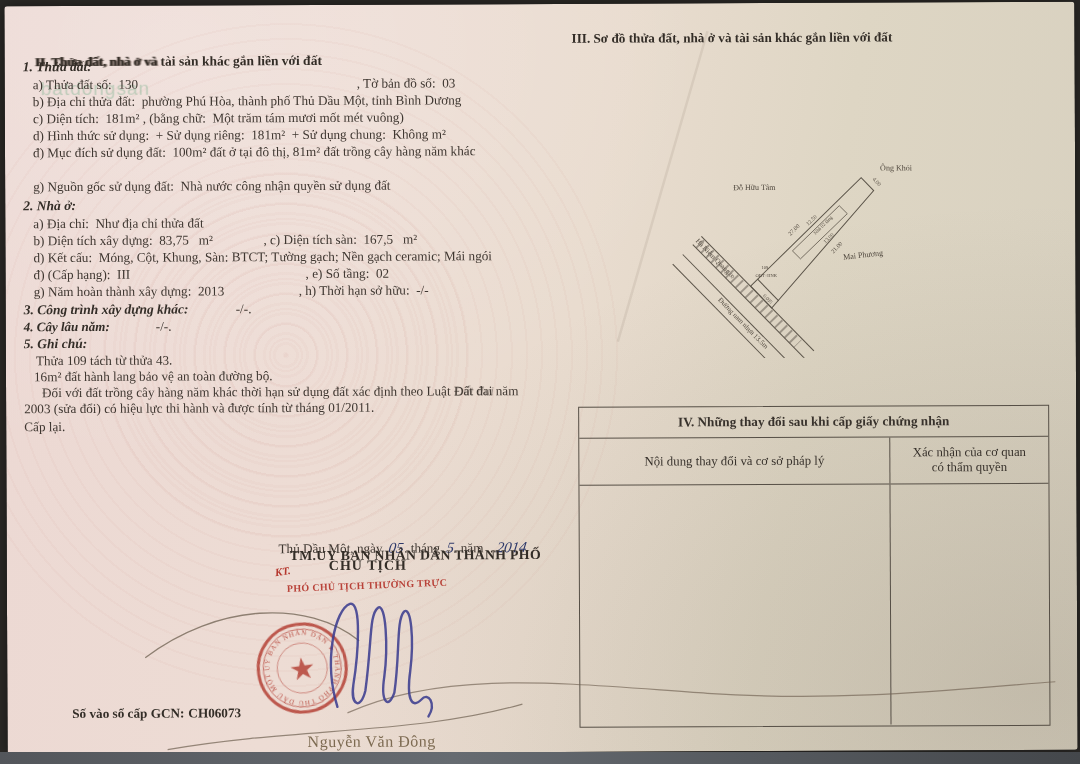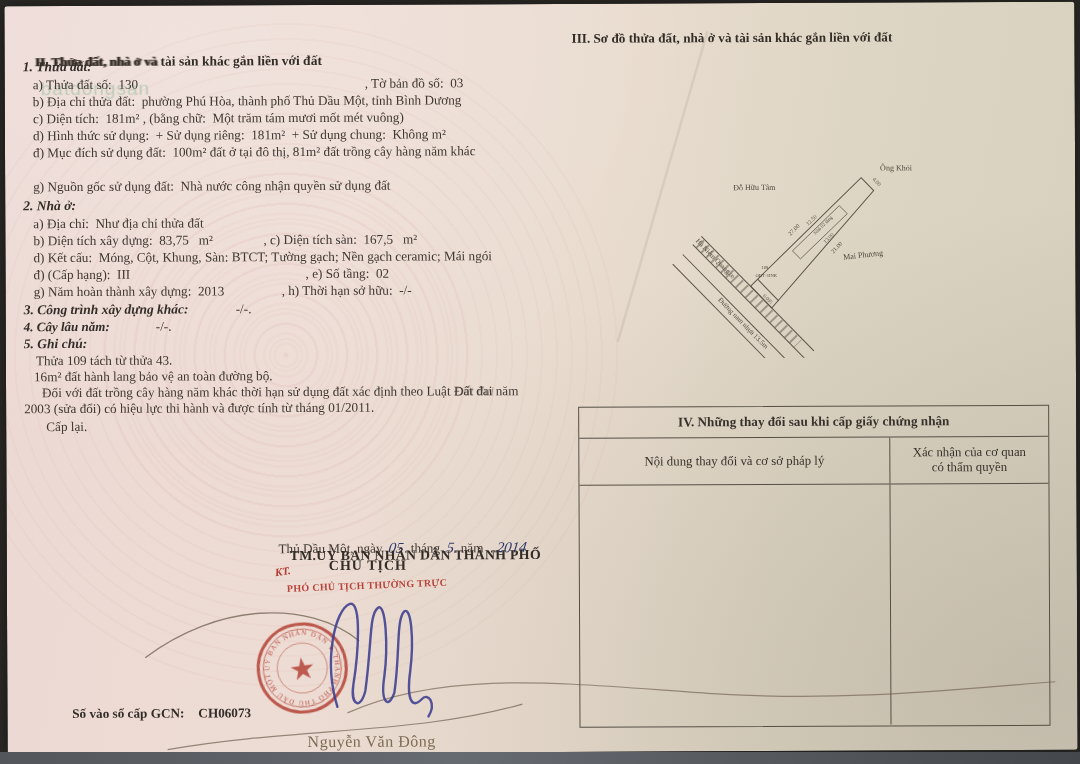--- a/index.html
+++ b/index.html
@@ -55,49 +55,49 @@
     <div class="guilloche"></div>
     <div class="guilloche2"></div>
     <div class="watermark">batdongsan</div>
 
     <div class="t b" style="left:10px; top:32px; font-size:13.5px;">
       <span class="smudge">II. Thửa đất, nhà ở và</span><span> tài sản khác gắn liền với đất</span>
     </div>
 
     <div class="t b i" style="left:18px; top:53px; font-size:13.5px;">1. Thửa đất:</div>
     <div class="t" style="left:28px; top:71px;">a) Thửa đất số:  130</div>
-    <div class="t" style="left:360px; top:71px;">, Tờ bản đồ số:  03</div>
+    <div class="t" style="left:352px; top:71px;">, Tờ bản đồ số:  03</div>
     <div class="t" style="left:28px; top:88px;">b) Địa chỉ thửa đất:  phường Phú Hòa, thành phố Thủ Dầu Một, tỉnh Bình Dương</div>
     <div class="t" style="left:28px; top:105px;">c) Diện tích:  181m² , (bằng chữ:  Một trăm tám mươi mốt mét vuông)</div>
     <div class="t" style="left:28px; top:122px;">d) Hình thức sử dụng:  + Sử dụng riêng:  181m²  + Sử dụng chung:  Không m²</div>
     <div class="t" style="left:28px; top:139px;">đ) Mục đích sử dụng đất:  100m² đất ở tại đô thị, 81m² đất trồng cây hàng năm khác</div>
     <div class="t" style="left:28px; top:173px;">g) Nguồn gốc sử dụng đất:  Nhà nước công nhận quyền sử dụng đất</div>
 
     <div class="t b i" style="left:18px; top:192px; font-size:13.5px;">2. Nhà ở:</div>
     <div class="t" style="left:28px; top:210px;">a) Địa chỉ:  Như địa chỉ thửa đất</div>
     <div class="t" style="left:28px; top:227px;">b) Diện tích xây dựng:  83,75   m²</div>
     <div class="t" style="left:258px; top:227px;">, c) Diện tích sàn:  167,5   m²</div>
     <div class="t" style="left:28px; top:244px;">d) Kết cấu:  Móng, Cột, Khung, Sàn: BTCT; Tường gạch; Nền gạch ceramic; Mái ngói</div>
     <div class="t" style="left:28px; top:261px;">đ) (Cấp hạng):  III</div>
     <div class="t" style="left:300px; top:261px;">, e) Số tầng:  02</div>
     <div class="t" style="left:28px; top:278px;">g) Năm hoàn thành xây dựng:  2013</div>
-    <div class="t" style="left:276px; top:278px;">, h) Thời hạn sở hữu:  -/-</div>
+    <div class="t" style="left:293px; top:278px;">, h) Thời hạn sở hữu:  -/-</div>
 
     <div class="t b i" style="left:18px; top:296px; font-size:13.5px;">3. Công trình xây dựng khác:</div>
     <div class="t" style="left:230px; top:296px;">-/-.</div>
     <div class="t b i" style="left:18px; top:313px; font-size:13px;">4. Cây lâu năm:</div>
     <div class="t" style="left:150px; top:313px;">-/-.</div>
 
     <div class="t b i" style="left:18px; top:330px; font-size:13.5px;">5. Ghi chú:</div>
     <div class="t" style="left:30px; top:347px;">Thửa 109 tách từ thửa 43.</div>
     <div class="t" style="left:28px; top:363px;">16m² đất hành lang bảo vệ an toàn đường bộ.</div>
     <div class="t" style="left:18px; top:379px; width:505px; text-indent:18px;">Đối với đất trồng cây hàng năm khác thời hạn sử dụng đất xác định theo Luật Đất đai năm
 2003 (sửa đổi) có hiệu lực thi hành và được tính từ tháng 01/2011.</div>
     <div class="t ghost" style="left:448px; top:379px;">Đất đai</div>
-    <div class="t" style="left:40px; top:413px;">Cấp lại.</div>
+    <div class="t" style="left:18px; top:413px;">Cấp lại.</div>
 
     <div class="t b" style="left:567px; top:27px; font-size:13.2px;">III. Sơ đồ thửa đất, nhà ở và tài sản khác gắn liền với đất</div>
 
     <svg class="diagram" style="left:620px; top:125px;" width="420" height="230" viewBox="0 0 420 230">
       <g stroke="#5b5449" fill="none" stroke-width="1">
         <polygon points="125,158 236,50 248.5,63 146,180"></polygon>
         <line x1="132" y1="151" x2="153" y2="173"></line>
         <polygon points="167,123 214,78 222,86 175,131" stroke-width="0.8"></polygon>
         <line x1="76" y1="108" x2="188" y2="223"></line>
         <line x1="67.4" y1="116.3" x2="179.4" y2="231.3"></line>
@@ -158,18 +158,18 @@
       <path d="M703,28 L612,338" stroke="rgba(115,98,85,.12)" stroke-width="2.5" fill="none"></path>
       <path d="M138,652 C210,598 300,594 352,636" stroke="#6e6050" stroke-width="1.3" fill="none" opacity=".75"></path>
       <path d="M340,708 C440,664 560,680 700,690 C840,700 960,686 1048,680" stroke="#6e6050" stroke-width="1.2" fill="none" opacity=".65"></path>
       <path d="M160,744 C290,722 410,730 515,700" stroke="#6e6050" stroke-width="1.2" fill="none" opacity=".7"></path>
       <path d="M330,702 C316,656 328,604 343,599 C355,596 351,650 346,680 C343,700 353,706 358,686 C365,636 362,610 371,603 C379,598 381,642 377,672 C373,698 381,705 387,688 C393,648 389,616 397,607 C404,601 407,634 403,666 C399,694 404,705 414,695 C421,687 429,699 421,712" stroke="#3c3e90" stroke-width="2.4" fill="none" opacity=".88" stroke-linecap="round"></path>
     </svg>
 
     <div class="t" style="left:300px; top:727px; font-size:16px; color:#7d6b52; letter-spacing:.5px;">Nguyễn Văn Đông</div>
 
     <div class="t b" style="left:45px; top:684px;">
-      <span>Số vào sổ cấp GCN:</span><span style="margin-left:14px;">CH06073</span>
+      <span>Số vào sổ cấp GCN:</span><span style="margin-left:4px;">CH06073</span>
     </div>
   </div>
 
   <div class="bottom-strip"></div>
 </div>
 
 </body></html>

